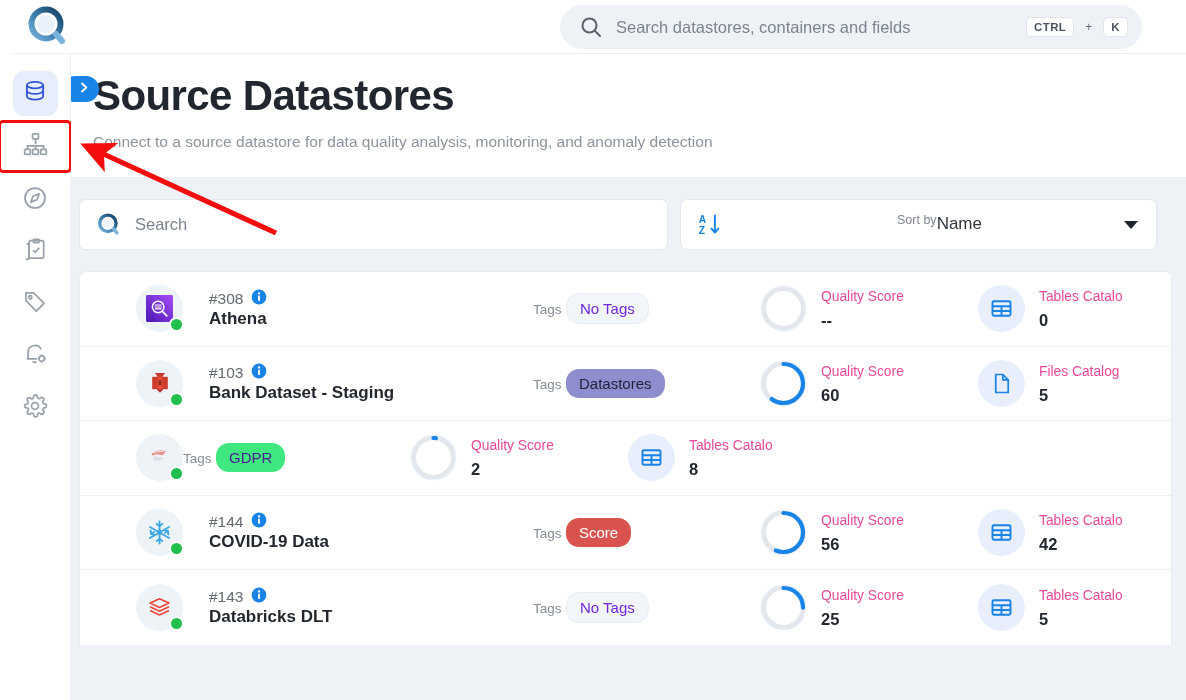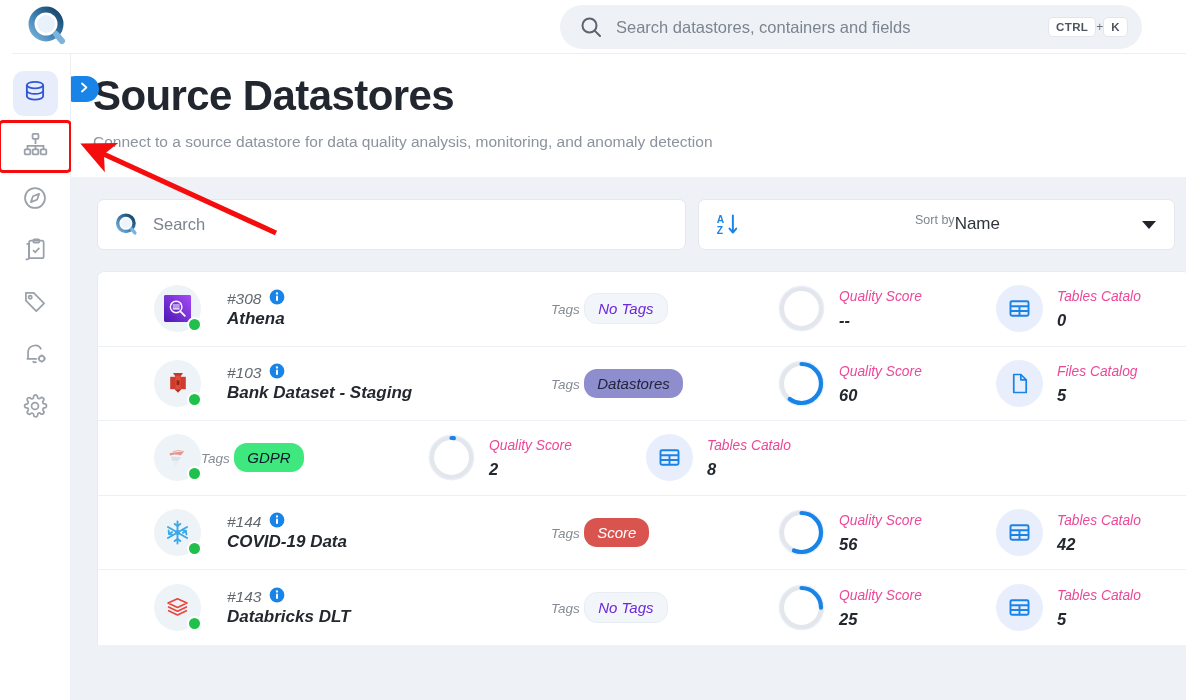--- a/index.html
+++ b/index.html
@@ -29,21 +29,21 @@
     border-radius: 22px;
     display: flex; align-items: center;
     padding: 0 14px 0 18px;
   }
   .global-search .gs-icon { width: 26px; height: 26px; flex: 0 0 26px; display: flex; align-items: center; justify-content: center; }
   .global-search .gs-placeholder {
     flex: 1; margin-left: 12px;
     font-size: 16.5px; color: #7c848f;
     white-space: nowrap; overflow: hidden;
   }
-  .kbd-group { display: flex; align-items: center; gap: 0; }
+  .kbd-group { display: flex; align-items: center; gap: 11px; }
   .kbd {
     background: #ffffff; border: 1px solid #e2e6ec; border-radius: 5px;
     font-size: 11.5px; font-weight: 700; color: #4d545e;
     padding: 3px 7px; letter-spacing: .4px;
     font-family: "Liberation Sans", sans-serif;
   }
   .kbd-plus { font-size: 12px; color: #6b727c; }
 
   
   .sidebar {
@@ -89,21 +89,21 @@
     cursor: pointer;
   }
   .page-title {
     font-size: 42px; font-weight: 700; letter-spacing: -0.6px;
     color: #22272f; line-height: 1.12; margin-top: 4px;
   }
   .page-subtitle {
     font-size: 15.5px; color: #8c939d; margin-top: 14px;
   }
 
-  .content { padding: 22px 0 0 26px; border-radius: 30px; }
+  .content { padding: 22px 0 0 8px; border-radius: 30px; }
 
   
   .filters { display: flex; gap: 12px; padding-right: 0; }
   .search-box {
     width: 589px; height: 51px;
     background: #ffffff; border: 1px solid #e4e8ee; border-radius: 7px;
     display: flex; align-items: center; padding: 0 16px;
   }
   .search-box .sb-icon { width: 26px; height: 26px; flex: 0 0 26px; }
   .search-box .sb-text { margin-left: 13px; font-size: 16.5px; color: #7c848f; }
@@ -120,21 +120,20 @@
   .caret { width: 0; height: 0; border-left: 7px solid transparent; border-right: 7px solid transparent; border-top: 8px solid #20242b; margin-right: 4px; }
 
   
   .list-card {
     margin-top: 21px;
     background: #ffffff;
     border: 1px solid #e8ecf1;
     border-bottom: none;
     border-radius: 7px 7px 0 0;
     width: 1093px;
-    font-style: italic;
   }
   .ds-row {
     display: flex; align-items: center;
     height: 74.5px;
     border-bottom: 1px solid #edf0f4;
     padding-left: 56px;
   }
   .ds-row:last-child { border-bottom: none; }
 
   .ds-avatar-wrap { position: relative; width: 47px; height: 47px; flex: 0 0 47px; }
@@ -454,21 +453,21 @@
         <path d="M5.4 9.4 C9 6.4 15 5.2 20.4 7 L16.6 11.4 C13 10 9 10.4 6.6 11.8Z" fill="#e05a4c"></path>
         <path d="M7 12.6 C10.4 11.4 14.4 11.6 17.4 13 L13.6 17.4 C11.8 16.6 9.6 16.6 8.2 17.2Z" fill="#cfd6dd"></path>
         <path d="M9 18.6 C10.6 18 12.4 18 13.8 18.6 L12 22.4 Z" fill="#e3e8ee"></path>
         <path d="M6.4 8.6 L20.6 6.6 M7.2 11.8 L17.8 12.6" stroke="#ffffff" stroke-width=".8"></path>
       </svg>
               </span>
       <span class="status-dot"></span>
     </span>
     <span class="ds-tags">
       <span class="tags-label">Tags</span>
-      <span class="tag-pill" style="background:#3ee87e;color:#0f172a">GDPR</span>
+      <span class="tag-pill" style="background:#3ee87e;color:#4c1d95">GDPR</span>
     </span>
     <span class="ds-quality">
       <span class="ring"><svg width="47" height="47" viewBox="0 0 47 47">
     <circle cx="23.5" cy="23.5" r="22.9" fill="#eaf0fb"></circle>
     <circle cx="23.5" cy="23.5" r="19.5" fill="#ffffff" stroke="#e3e6eb" stroke-width="4.2"></circle>
     <circle cx="23.5" cy="23.5" r="19.5" fill="none" stroke="#1884e8" stroke-width="4.2" stroke-linecap="round" stroke-dasharray="2.4504422698000385 120.07167122020189" transform="rotate(-90 23.5 23.5)"></circle>
                 </svg></span>
       <span class="ring-texts">
         <span class="metric-label">Quality Score</span>
         <div class="metric-value">2</div>

